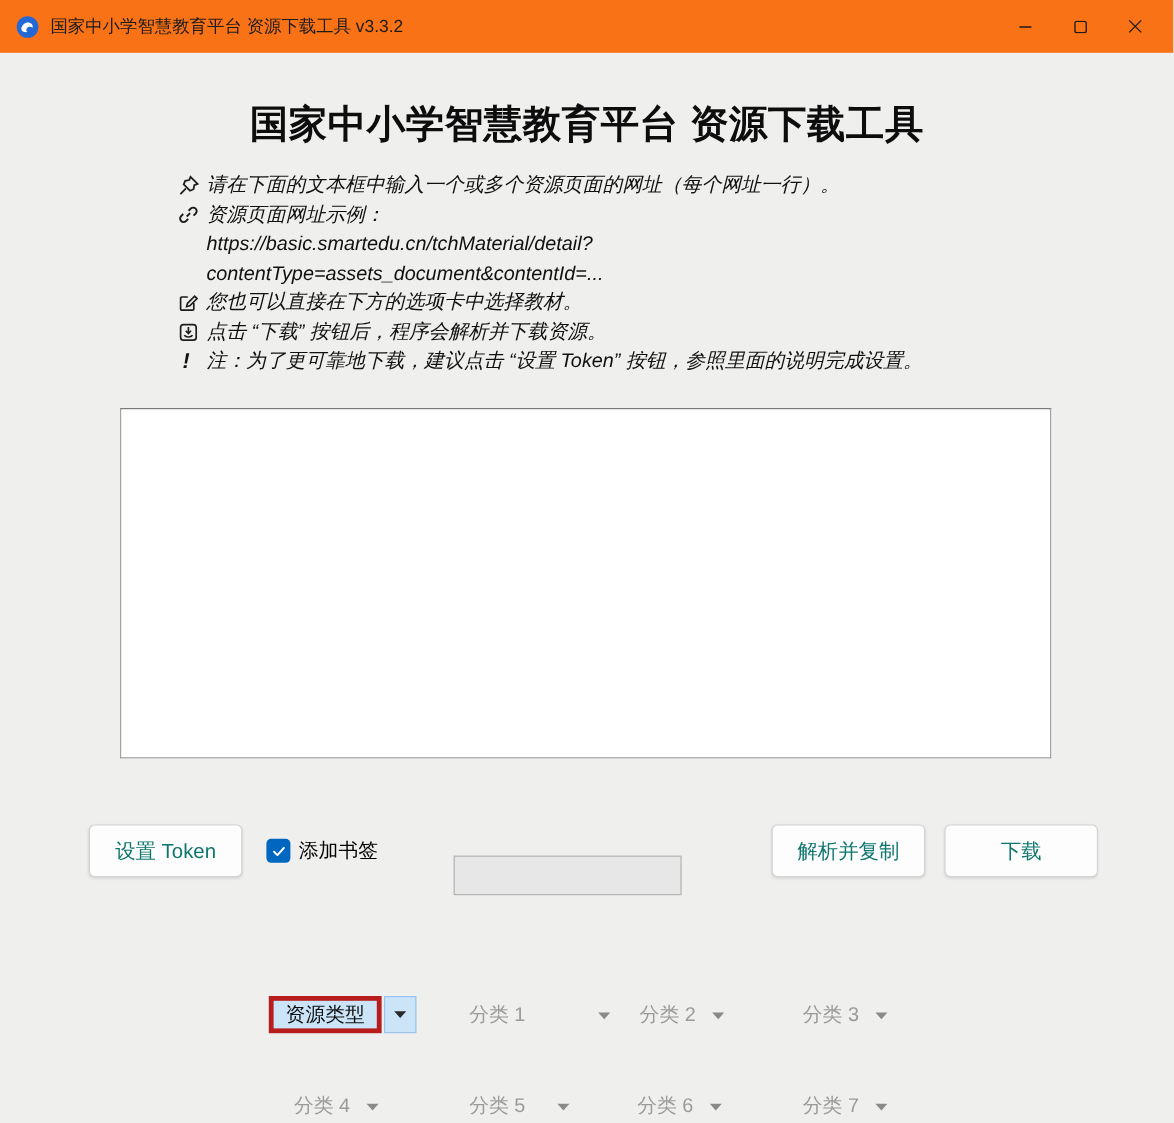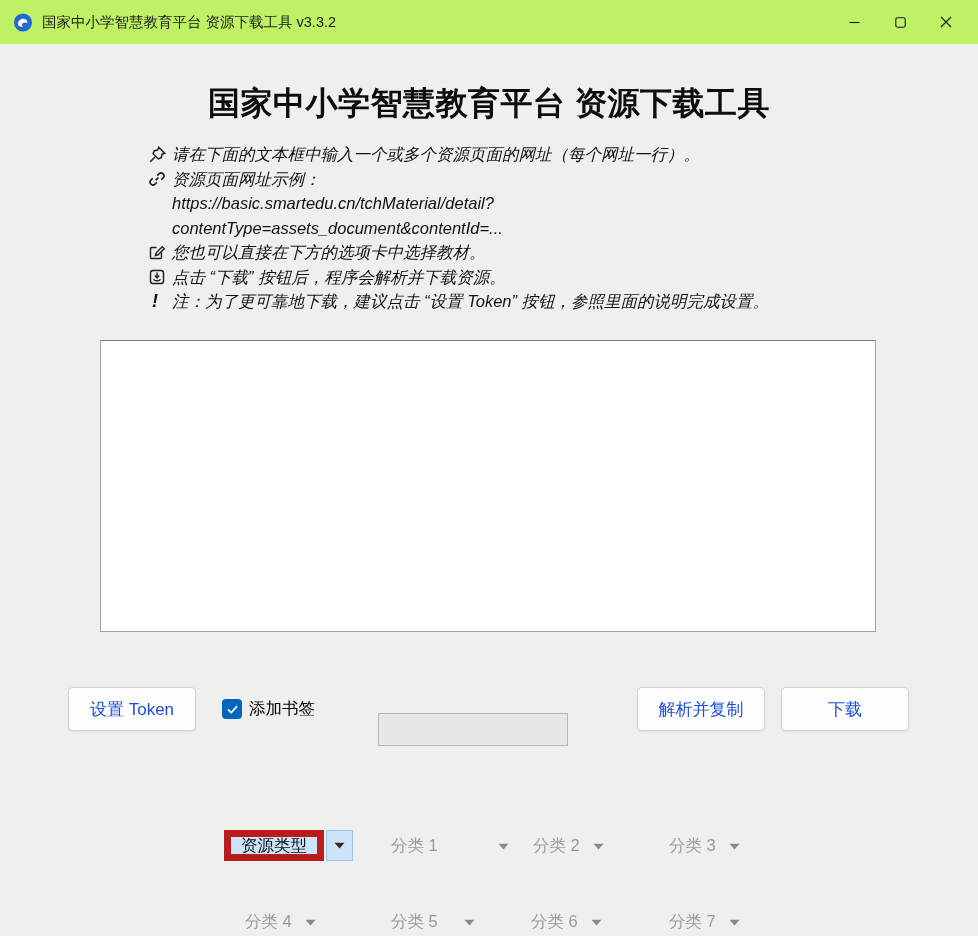--- a/index.html
+++ b/index.html
@@ -1,21 +1,21 @@
 <!DOCTYPE html>
 <html><head>
 <meta charset="utf-8">
 <style>
   * { margin:0; padding:0; box-sizing:border-box; }
   html,body { width:978px; height:936px; overflow:hidden; }
   body { font-family:"Liberation Sans","DejaVu Sans",sans-serif; background:#efefee; }
   .window { position:relative; width:978px; height:936px; background:#efefee; overflow:hidden; }
 
   
-  .titlebar { position:absolute; left:0; top:0; width:978px; height:44px; background:#bef264;
+  .titlebar { position:absolute; left:0; top:0; width:978px; height:44px; background:#f97316;
               display:flex; align-items:center;text-align:right; }
   .app-icon { width:21px; height:21px; margin-left:13px; flex:0 0 auto; }
   .titlebar-text { margin-left:8px; font-size:14.5px; color:#1b1b1b; white-space:nowrap; }
   .caption-buttons { position:absolute; right:9px; top:0; height:44px; display:flex; }
   .caption-btn { width:46px; height:44px; display:flex; align-items:center; justify-content:center; }
   .caption-btn svg { display:block; }
 
   
   .heading { position:absolute; left:0; top:82px; width:978px; text-align:center;
              font-size:32px; font-weight:700; color:#0d0d0d; letter-spacing:0.5px; }
@@ -29,41 +29,41 @@
   .excl { font-size:18px; font-weight:900; line-height:24px; padding-left:4px; color:#111; }
 
   
   .url-input { position:absolute; left:100px; top:340px; width:776px; height:292px;
                background:#ffffff; border:1px solid #a3a3a3; border-top-color:#7a7a7a;
                resize:none; outline:none; font-family:"Liberation Sans","DejaVu Sans",sans-serif;
                font-size:15px; padding:4px 6px; color:#111; }
 
   
   .btn { position:absolute; height:44px; background:#fdfdfd; border:1px solid #d4d4d4;
-         border-radius:5px; box-shadow:0 1px 2px rgba(0,0,0,0.09); font-size:17px; color:#1d4ed8;
+         border-radius:5px; box-shadow:0 1px 2px rgba(0,0,0,0.09); font-size:17px; color:#0f766e;
          display:flex; align-items:center; justify-content:center; cursor:default;
-         font-family:"Liberation Sans","DejaVu Sans",sans-serif; }
+         font-family:"Liberation Sans","DejaVu Sans",sans-serif;margin-left:6px; }
   .btn-token   { left:68px;  top:687px; width:128px; }
   .btn-parse   { left:637px; top:687px; width:128px; }
   .btn-download{ left:781px; top:687px; width:128px; }
 
   .bookmark { position:absolute; left:222px; top:698px; display:flex; align-items:center; }
   .checkbox { width:20px; height:20px; border-radius:4px; background:#0067c0; display:flex;
               align-items:center; justify-content:center; }
   .bookmark-label { margin-left:7px; font-size:16.5px; color:#000000; white-space:nowrap; }
 
   .status-label { position:absolute; left:378px; top:665px; width:190px; text-align:center;
                   font-size:16.5px; color:#101010; }
   .progressbar { position:absolute; left:378px; top:713px; width:190px; height:33px;
                  background:#e7e7e7; border:1px solid #b5b5b5; }
   .progress-fill { height:100%; width:0%; background:#26a0da; }
 
   
   .dd-active { position:absolute; display:flex; }
-  .dd-active .dd-text { background:#cce4f7; border:7px solid #b91c1c; height:31px;
+  .dd-active .dd-text { background:#cce4f7; border:4px solid #b91c1c; height:31px;
                         padding:0 10px; display:flex; align-items:center;
                         font-size:16.5px; color:#0d0d0d; }
   .dd-active .dd-arrowbox { background:#cce4f7; border:1px solid #9ac4ea; height:31px; width:27px;
                             margin-left:2px; display:flex; align-items:center; justify-content:center; }
   .dd-disabled { position:absolute; display:flex; align-items:center; height:24px; }
   .dd-disabled .dd-label { font-size:16.5px; color:#9a9a9a; white-space:nowrap; }
   .dd-disabled .dd-arrow { margin-left:13px; display:flex; align-items:center; }
 </style>
 </head>
 <body>

